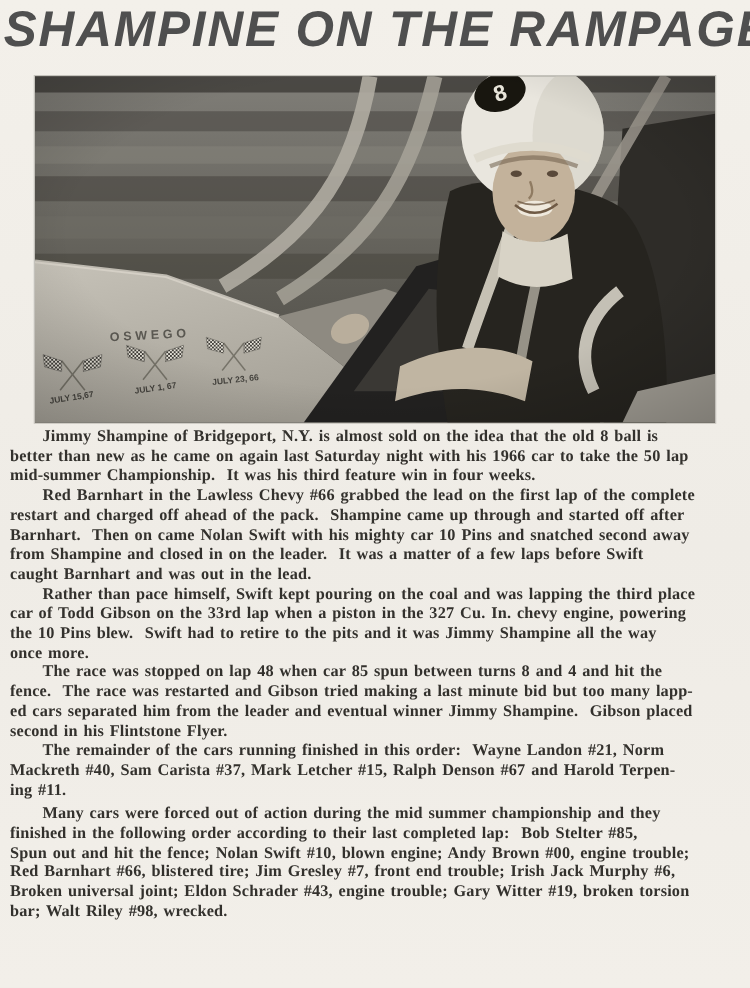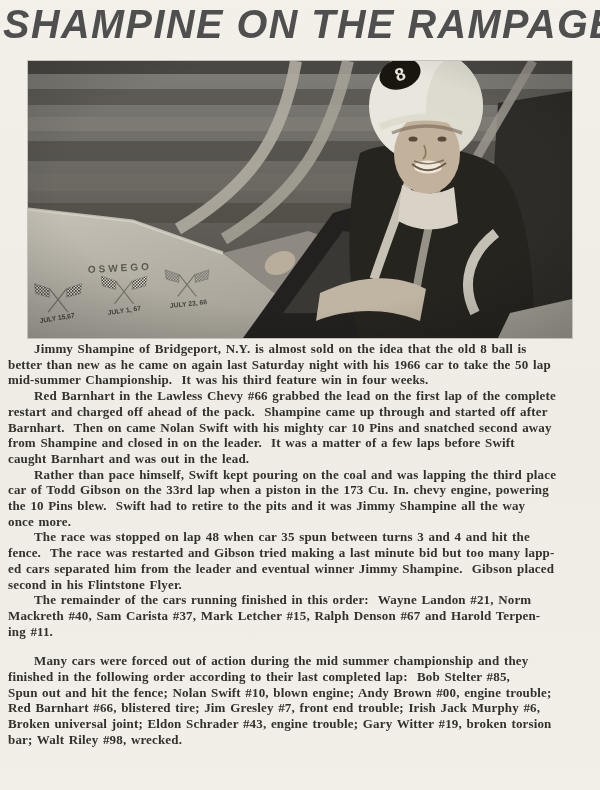--- a/index.html
+++ b/index.html
@@ -29,21 +29,21 @@
   .photo svg{display:block;}
   .article{
     position:absolute;left:8px;top:341px;width:588px;
     font-size:13px;line-height:15.7px;
     color:#33312d;
     letter-spacing:0.15px;word-spacing:1.2px;font-weight:bold;
   }
   .para{
     margin:0;white-space:pre;text-indent:26px;
   }
-  .para.last{margin-top:14px;}
+  .para.last{margin-top:3px;}
 </style>
 </head>
 <body>
 
 <div class="page">
 
   <div class="headline">SHAMPINE ON THE RAMPAGE</div>
 
   <div class="photo">
     <svg width="544" height="277" viewBox="0 0 544 277">
@@ -144,24 +144,24 @@
   <div class="article">
     <p class="para">Jimmy Shampine of Bridgeport, N.Y. is almost sold on the idea that the old 8 ball is
 better than new as he came on again last Saturday night with his 1966 car to take the 50 lap
 mid-summer Championship.  It was his third feature win in four weeks.</p>
     <p class="para">Red Barnhart in the Lawless Chevy #66 grabbed the lead on the first lap of the complete
 restart and charged off ahead of the pack.  Shampine came up through and started off after
 Barnhart.  Then on came Nolan Swift with his mighty car 10 Pins and snatched second away
 from Shampine and closed in on the leader.  It was a matter of a few laps before Swift
 caught Barnhart and was out in the lead.</p>
     <p class="para">Rather than pace himself, Swift kept pouring on the coal and was lapping the third place
-car of Todd Gibson on the 33rd lap when a piston in the 173 Cu. In. chevy engine, powering
+car of Todd Gibson on the 33rd lap when a piston in the 327 Cu. In. chevy engine, powering
 the 10 Pins blew.  Swift had to retire to the pits and it was Jimmy Shampine all the way
 once more.</p>
-    <p class="para">The race was stopped on lap 48 when car 35 spun between turns 3 and 4 and hit the
+    <p class="para">The race was stopped on lap 48 when car 85 spun between turns 8 and 4 and hit the
 fence.  The race was restarted and Gibson tried making a last minute bid but too many lapp-
 ed cars separated him from the leader and eventual winner Jimmy Shampine.  Gibson placed
 second in his Flintstone Flyer.</p>
     <p class="para">The remainder of the cars running finished in this order:  Wayne Landon #21, Norm
 Mackreth #40, Sam Carista #37, Mark Letcher #15, Ralph Denson #67 and Harold Terpen-
 ing #11.</p>
     <p class="para last">Many cars were forced out of action during the mid summer championship and they
 finished in the following order according to their last completed lap:  Bob Stelter #85,
 Spun out and hit the fence; Nolan Swift #10, blown engine; Andy Brown #00, engine trouble;
 Red Barnhart #66, blistered tire; Jim Gresley #7, front end trouble; Irish Jack Murphy #6,

